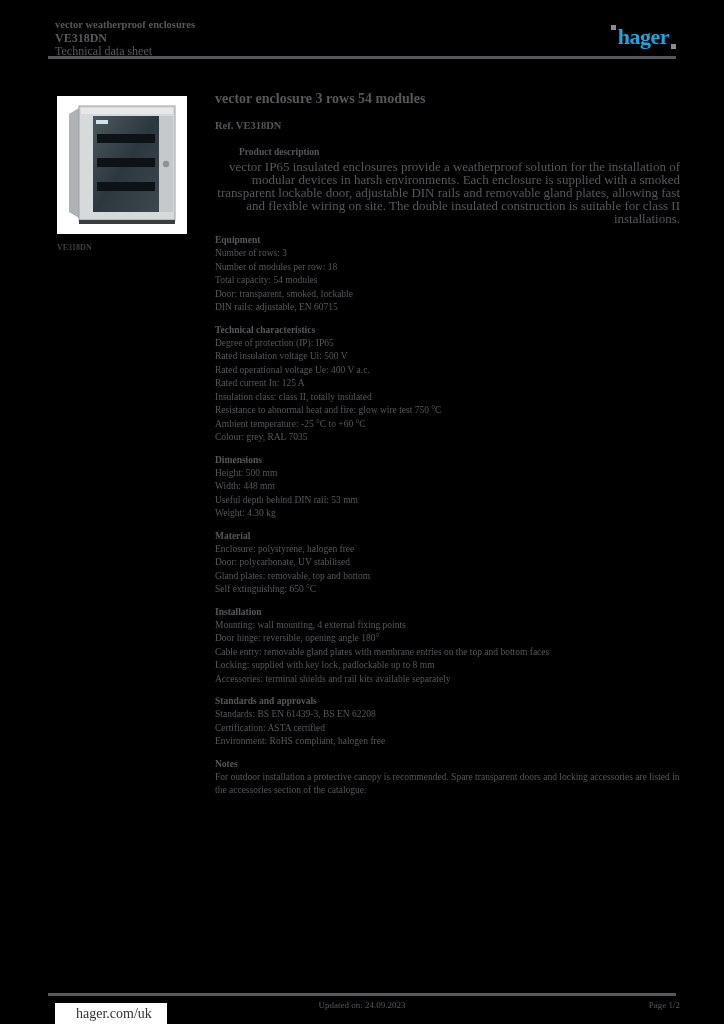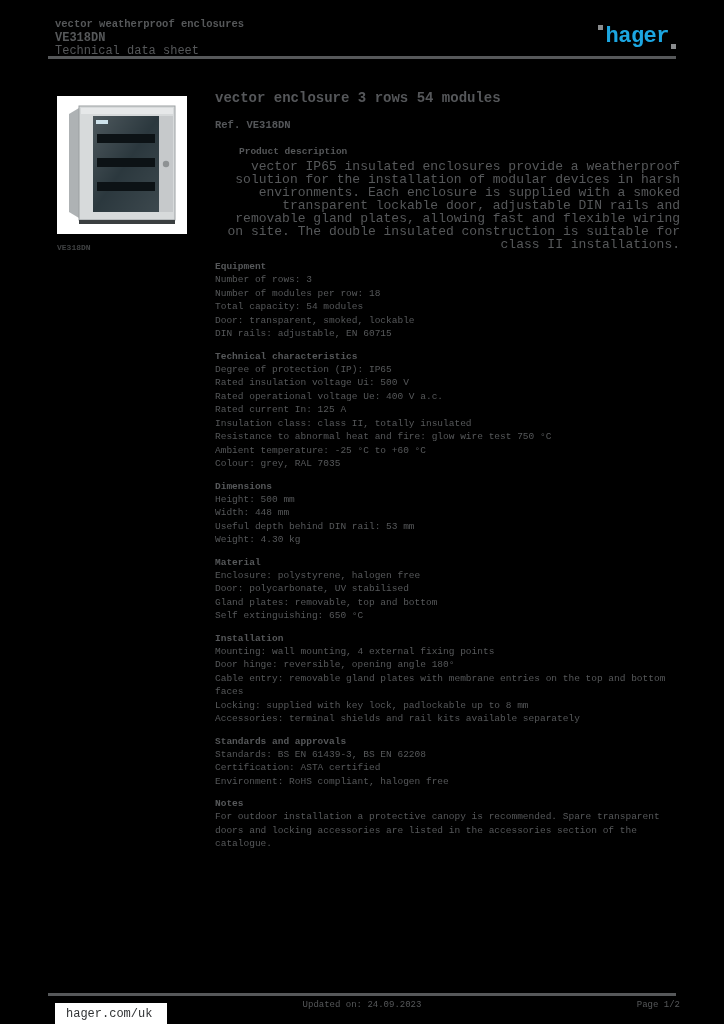--- a/index.html
+++ b/index.html
@@ -1,17 +1,17 @@
 <!DOCTYPE html>
 <html><head>
 <meta charset="utf-8">
 <style>
   html,body{margin:0;padding:0;background:#000;}
   .page{position:relative;width:724px;height:1024px;background:#000000;overflow:hidden;
-        font-family:Liberation Mono, monospace;color:#56585A;}
+        font-family:Liberation Serif, serif;color:#56585A;}
   
   .hdr{position:absolute;left:55px;top:18px;width:520px;}
   .hdr-line1{font-size:10.5px;font-weight:bold;line-height:13px;color:#56585A;}
   .hdr-line2{font-size:12px;font-weight:bold;line-height:15px;color:#56585A;}
   .hdr-line3{font-size:12px;line-height:11px;color:#56585A;}
   .logo{position:absolute;right:48px;top:24px;font-size:22px;font-weight:bold;
         letter-spacing:-0.5px;color:#1CA6E1;line-height:26px;}
   .logo .q{display:inline-block;width:5px;height:5px;background:#8A8C8E;vertical-align:top;margin:1px 2px 0 0;}
   .logo .q2{vertical-align:bottom;margin:0 0 1px 2px;}
   .rule-top{position:absolute;left:48px;top:56px;width:628px;height:3px;background:#56585A;}
@@ -24,21 +24,21 @@
   .ref{font-size:10.5px;font-weight:bold;line-height:13px;margin-top:12px;color:#55575A;}
   .desc-head{font-size:9.5px;font-weight:bold;margin-top:14px;line-height:12px;margin-left:24px;}
   .desc{font-size:13px;line-height:13px;margin-top:2px;text-align:right;}
   .section{margin-top:9px;}
   .section-title{font-size:9.5px;font-weight:bold;line-height:13px;}
   .spec-row{font-size:9.5px;line-height:13.5px;}
   
   .rule-bot{position:absolute;left:48px;top:993px;width:628px;height:3px;background:#56585A;}
   .foot-left{position:absolute;left:55px;top:1003px;width:112px;height:21px;background:#ffffff;
              display:flex;align-items:center;}
-  .foot-left span{font-size:12px;color:#2F3133;padding-left:11px;}
+  .foot-left span{font-size:14px;color:#2F3133;padding-left:21px;}
   .foot-center{position:absolute;left:0;top:1000px;width:724px;text-align:center;
                font-size:9px;color:#56585A;}
   .foot-right{position:absolute;right:44px;top:1000px;font-size:9px;color:#56585A;}
 </style>
 </head>
 <body>
 
 <div class="page">
 
   <div class="hdr">

